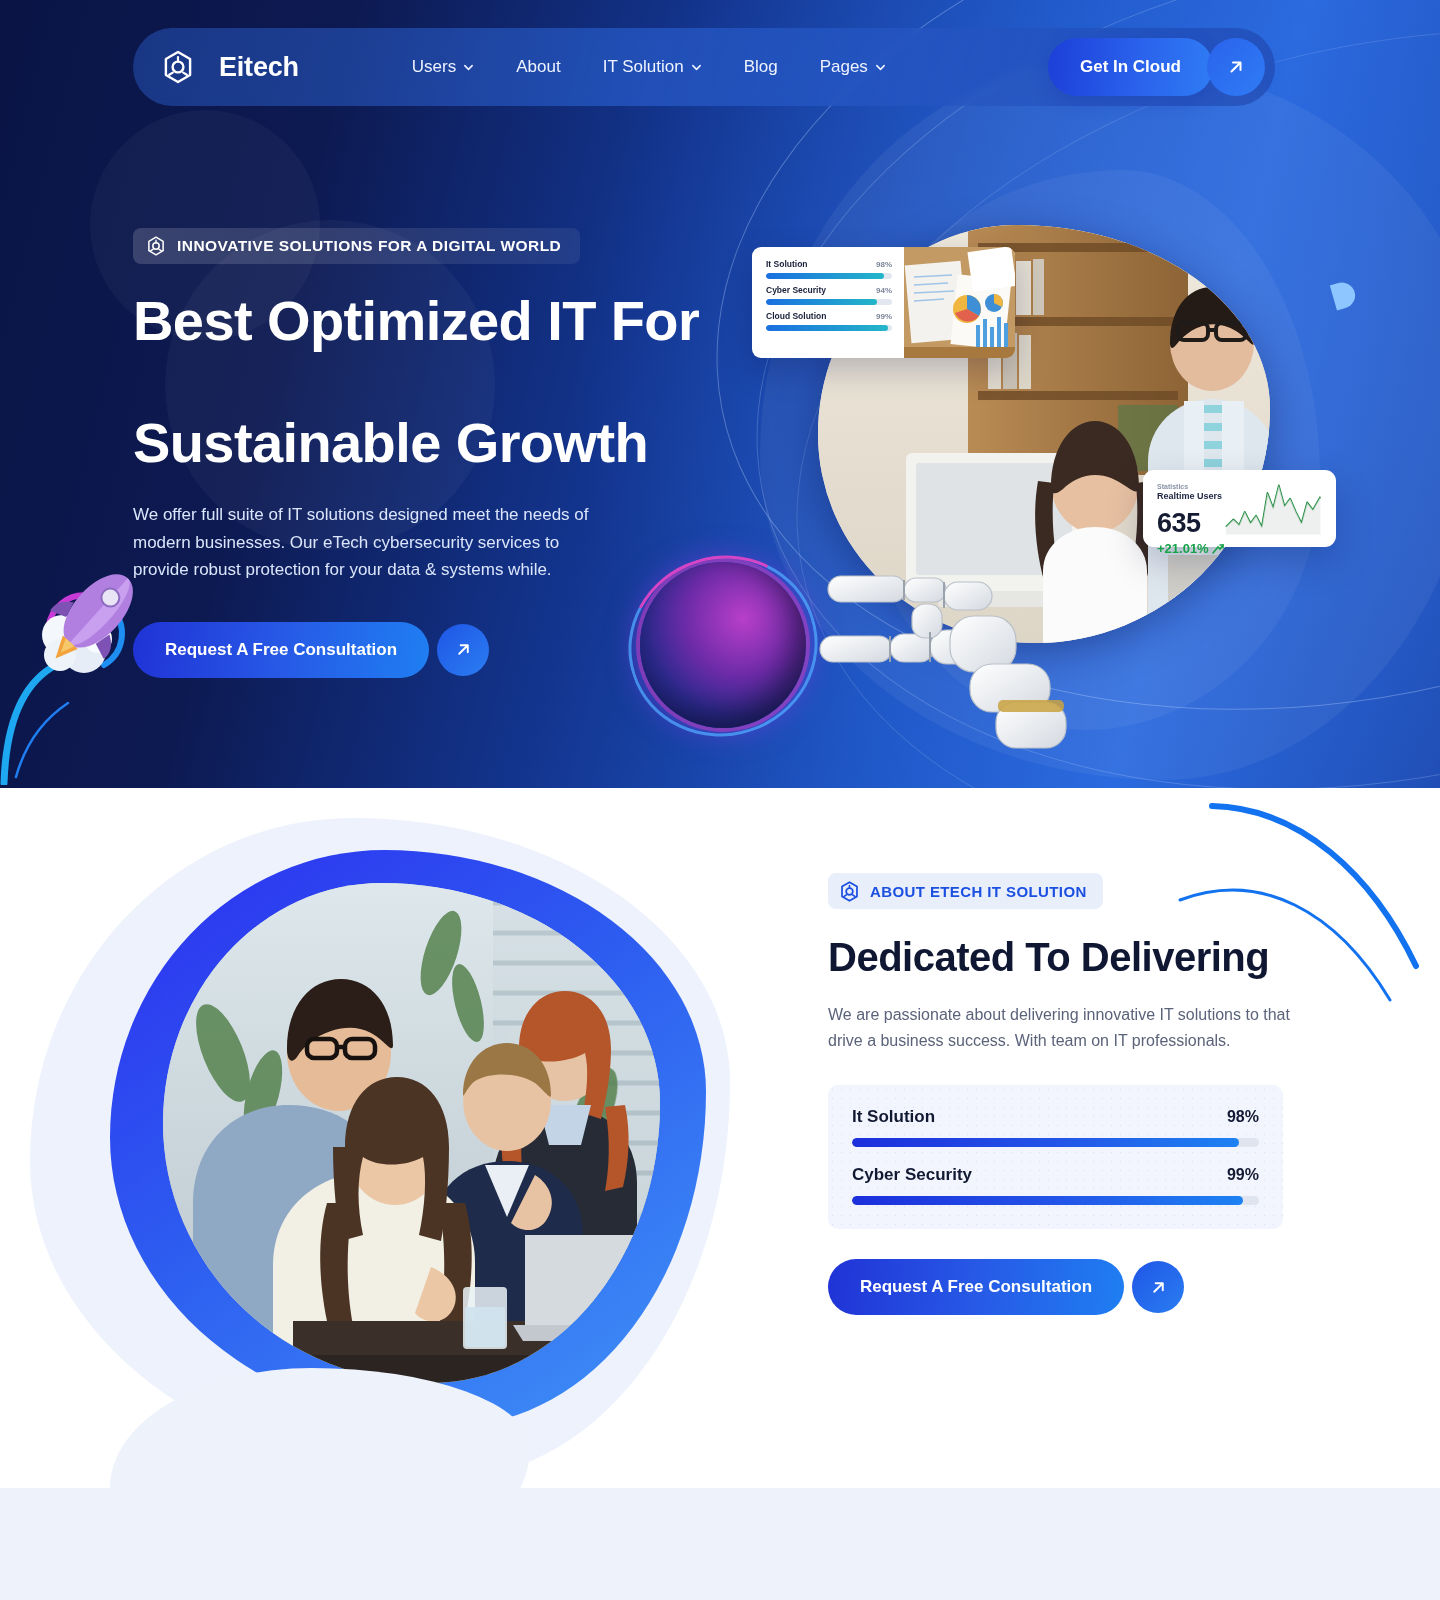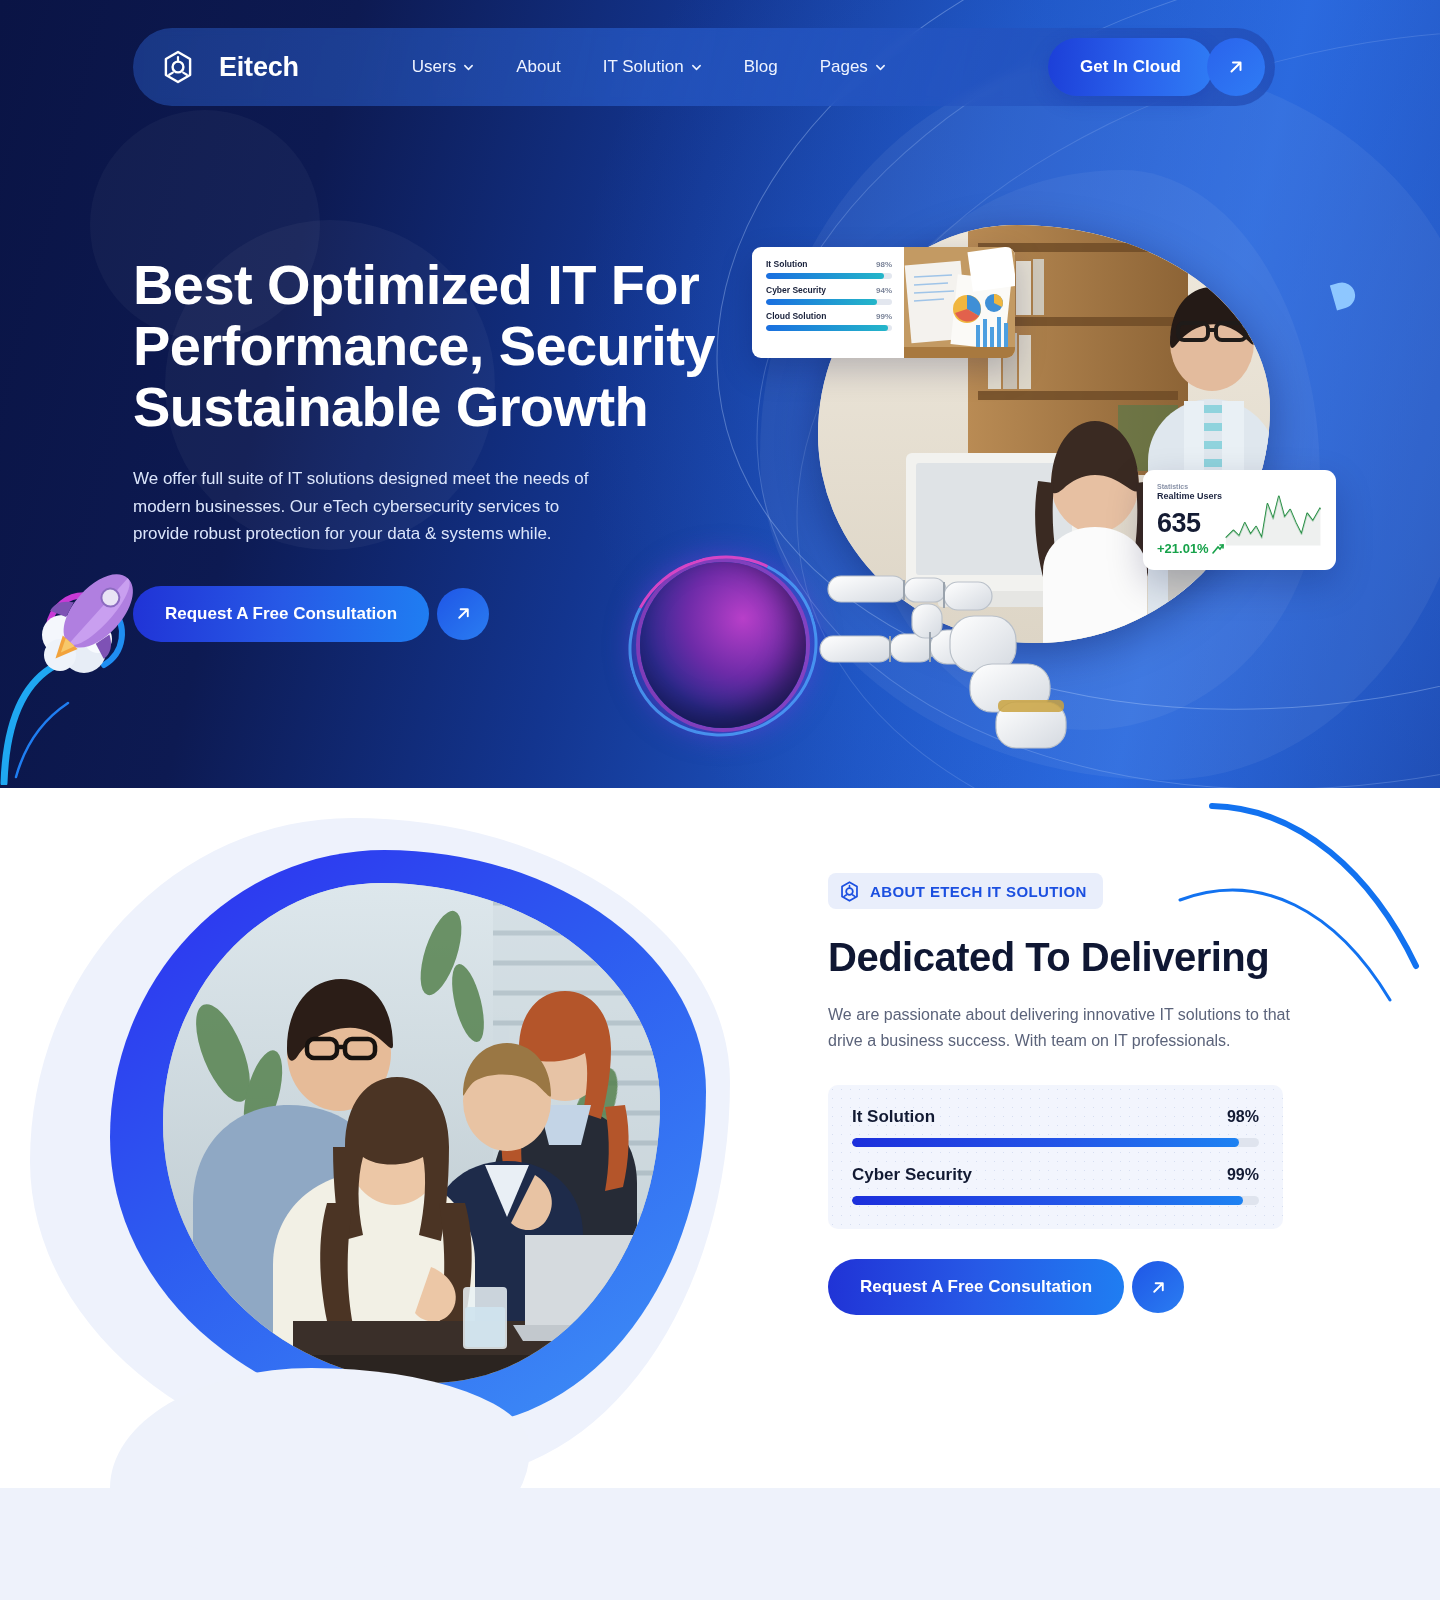--- a/index.html
+++ b/index.html
@@ -132,21 +132,21 @@
   }
   .mini-card-bars { width: 152px; padding: 12px 12px 8px 14px; }
   .mc-row { margin-bottom: 6px; }
   .mc-top { display:flex; justify-content:space-between; align-items:center; }
   .mc-label { font-size: 8.5px; font-weight:700; color:#18203a; }
   .mc-val { font-size: 8px; font-weight:600; color:#7b8499; }
   .mc-track { height:6px; border-radius:3px; background:#e3e7ef; margin-top:4px; overflow:hidden; }
   .mc-fill { height:100%; border-radius:3px; background: linear-gradient(90deg,#1a6fe0 0%, #24b6c9 100%); }
   .mini-card-img { flex:1; position:relative; }
   .stat-card {
-    position:absolute; left: 1143px; top: 470px; width: 193px; height: 100px;
+    position:absolute; left: 1143px; top: 470px; width: 193px; height: 77px;
     background:#fff; border-radius: 11px; box-shadow: 0 14px 36px rgba(0,10,60,.22);
     padding: 13px 14px; display:flex; justify-content:space-between;
   }
   .stat-sub { font-size: 7px; color:#8a93a8; font-weight:600;}
   .stat-title { font-size: 9px; color:#1d2540; font-weight:800; margin-top:1px;}
   .stat-num { font-size: 27px; font-weight:800; color:#141b33; margin-top: 7px; letter-spacing:-.5px;}
   .stat-delta { font-size: 13px; font-weight:800; color:#17a24a; margin-top: 2px; display:flex; align-items:center; gap:3px;}
   .globe {
     position:absolute; left: 640px; top: 562px; width: 166px; height: 166px; border-radius:50%;
     background:
@@ -448,24 +448,32 @@
       <button class="btn-touch">Get In Cloud</button>
       <div class="btn-arrow-circle">
         <svg width="20" height="20" viewBox="0 0 20 20">
           <path d="M5.5 14.5L14.5 5.5M7 5.5h7.5V13" stroke="#fff" stroke-width="2" fill="none" stroke-linecap="round" stroke-linejoin="round"></path>
         </svg>
       </div>
     </div>
   </nav>
 
   <div class="hero-left">
+    <div class="badge">
+      <svg width="20" height="20" viewBox="0 0 34 34">
+        <path d="M17 2l12.1 7v16L17 32 4.9 25V9z" fill="none" stroke="#fff" stroke-width="2.6" stroke-linejoin="round"></path>
+        <circle cx="17" cy="17" r="5.4" fill="none" stroke="#fff" stroke-width="2.6"></circle>
+        <path d="M17 11.6V7.2M11.8 22.6l-3.6 2.2M22.2 22.6l3.6 2.2" stroke="#fff" stroke-width="2.4" stroke-linecap="round"></path>
+      </svg>
+      <span class="badge-text">INNOVATIVE SOLUTIONS FOR A DIGITAL WORLD</span>
+    </div>
 
     <h1 class="hero-title">
       <span>Best Optimized IT For</span><br>
-      <span>Performance, Security</span><br>
+      <br>
       <span>Sustainable Growth</span>
     </h1>
 
     <p class="hero-desc">We offer full suite of IT solutions designed meet the needs of modern businesses. Our eTech cybersecurity services to provide robust protection for your data &amp; systems while.</p>
 
     <div class="hero-cta">
       <button class="btn-consult">Request A Free Consultation</button>
       <div class="cta-arrow">
         <svg width="19" height="19" viewBox="0 0 20 20">
           <path d="M5.5 14.5L14.5 5.5M7 5.5h7.5V13" stroke="#fff" stroke-width="2" fill="none" stroke-linecap="round" stroke-linejoin="round"></path>

